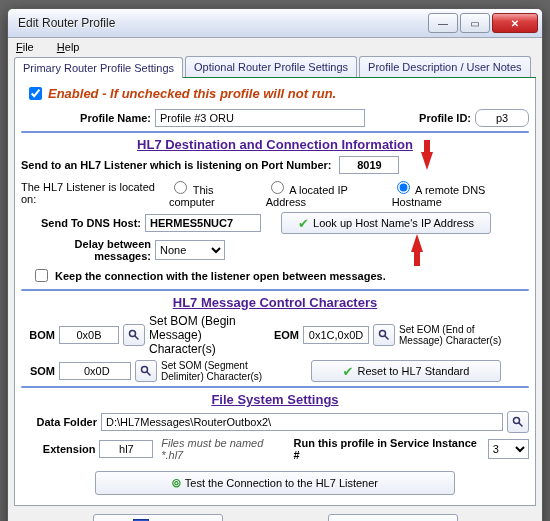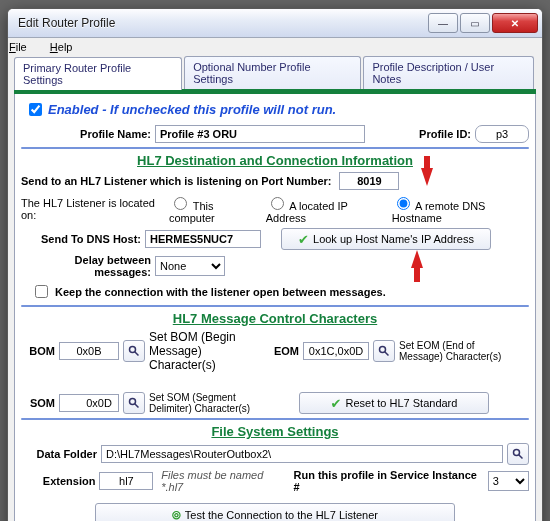--- a/index.html
+++ b/index.html
@@ -1,36 +1,36 @@
 <!DOCTYPE html>
 <html><head>
 <meta charset="utf-8">
 <style>
   html, body { margin:0; padding:0; font-family:"Segoe UI",Tahoma,sans-serif; font-size:11px; background:#666; }
   .window { width:534px; margin:8px auto; background:#f0f0f0; border:1px solid #5a5a5a; border-radius:6px; overflow:hidden; box-shadow:0 4px 16px rgba(0,0,0,0.5); }
   .titlebar { height:28px; background:linear-gradient(#fdfdff,#e6ecf7 40%,#cfd9ee); display:flex; align-items:center; padding:0 4px 0 10px; border-bottom:1px solid #a0a8b8; }
   .titlebar .title { flex:1; color:#1a1a1a; font-size:12px; text-shadow:0 1px 0 #fff; }
   .win-btn { width:28px; height:18px; margin-left:2px; border:1px solid #8a94a8; border-radius:3px; background:linear-gradient(#fafcff,#dde4f0); display:flex; align-items:center; justify-content:center; font-size:10px; color:#334; }
   .win-close { width:44px; background:linear-gradient(#f5a0a0,#d84040 40%,#c02020); color:#fff; border-color:#902020; font-weight:bold;}
-  .menubar { padding:3px 1px; background:#f0f0f0; font-size:11px; }
+  .menubar { padding:3px 8px; background:#f0f0f0; font-size:11px; }
   .menubar span { margin-right:10px; }
   .menubar u { text-decoration:underline; }
   .client { padding:0 6px 8px; }
-  .tabs { display:flex; border-bottom:5px solid #15803d; }
+  .tabs { display:flex; border-bottom:1px solid #15803d; }
   .tab { padding:4px 8px 3px; border:1px solid #9aa2b8; border-bottom:none; margin-right:2px; background:linear-gradient(#f5f8ff,#e8ecf8); border-radius:3px 3px 0 0; color:#2a2a6a; font-size:11px;}
   .tab.active { background:#fff; position:relative; top:1px; padding-bottom:4px; }
   .tabpage { border:1px solid #9aa2b8; border-top:none; background:#fff; padding:4px 6px 8px; }
   .enable-row { display:flex; align-items:center; padding:2px 0 4px 4px;}
   .enable-row input[type=checkbox]{ margin-right:6px;}
-  .enable-row .lbl { color:#1d4ed8; font-style:italic; font-size:13px; font-weight:bold;}
+  .enable-row .lbl { color:#c2410c; font-style:italic; font-size:13px; font-weight:bold;}
   .row { display:flex; align-items:center; margin:2px 0;}
   .lblr { text-align:right; padding-right:4px; font-weight:bold; }
   input.text { border:1px solid #9aa2b8; background:#fff; height:18px; padding:0 4px; font-size:11px; box-sizing:border-box;}
   select { border:1px solid #9aa2b8; background:#fff; height:20px; font-size:11px; box-sizing:border-box;}
-  .group-head { text-align:center; color:#15803d; font-weight:bold; text-decoration:underline; font-size:13px; margin:2px 0 4px; }
+  .group-head { text-align:center; color:#4c1d95; font-weight:bold; text-decoration:underline; font-size:13px; margin:2px 0 4px; }
   .hr { height:2px; background:linear-gradient(90deg,#3a66cc,#3a66cc); margin:4px 0; opacity:.7; border-radius:1px;}
   .btn { display:inline-flex; align-items:center; justify-content:center; border:1px solid #9aa2b8; background:linear-gradient(#fdfdff,#e9edf6); border-radius:3px; padding:2px 8px; height:22px; box-sizing:border-box; font-size:11px;}
   .btn.big { height:26px; font-size:12px; padding:0 18px;}
   .icon-sq { width:22px; padding:0;}
   .mag { width:12px; height:12px;}
   .check { color:#3cae3c; font-size:13px; margin-right:4px;}
   .save-ico { width:14px;height:14px; background:#2a55c8; border:1px solid #1a3590; margin-right:6px; position:relative;}
   .save-ico::after{content:"";position:absolute;inset:2px 2px 6px 2px;background:#fff;}
   .cancel-ico { color:#c02020; font-size:14px; margin-right:6px; font-weight:bold;}
   .arrow-down { border-left:6px solid transparent; border-right:6px solid transparent; border-top:18px solid #d82020; position:absolute;}
@@ -54,34 +54,34 @@
   </div>
 
   <div class="menubar">
     <span><u>F</u><span>ile</span></span>
     <span><u>H</u><span>elp</span></span>
   </div>
 
   <div class="client">
     <div class="tabs">
       <div class="tab active">Primary Router Profile Settings</div>
-      <div class="tab">Optional Number Profile Settings</div>
+      <div class="tab">Optional Router Profile Settings</div>
       <div class="tab">Profile Description / User Notes</div>
     </div>
 
     <div class="tabpage rel">
 
       <div class="enable-row">
         <input type="checkbox" checked="" style="">
         <span class="lbl">Enabled - If unchecked this profile will not run.</span>
       </div>
 
       <div class="row">
         <div class="lblr" style="width:130px">Profile Name:</div>
-        <input class="text" style="width: 210px; font-weight: bold;" value="Profile #3 ORU">
+        <input class="text" style="width: 210px;" value="Profile #3 ORU">
         <div style="flex:1"></div>
         <div class="lblr" style="width:70px">Profile ID:</div>
         <input class="text" style="width: 54px; text-align: center; border-radius: 7px;" value="p3">
       </div>
 
       <div class="hr"></div>
       <div class="group-head">HL7 Destination and Connection Information</div>
 
       <div class="row rel">
         <div style="font-weight:bold">Send to an HL7 Listener which is listening on Port Number:</div>
@@ -143,23 +143,23 @@
         <div class="btn icon-sq">
             <svg class="mag" viewBox="0 0 16 16">
               <circle cx="6" cy="6" r="4" fill="none" stroke="#336" stroke-width="2"></circle>
               <line x1="9" y1="9" x2="14" y2="14" stroke="#336" stroke-width="2"></line>
             </svg>
           </div>
         <div style="width:4px"></div>
         <span style="width:110px;font-size:10px">Set EOM (End of Message) Character(s)</span>
       </div>
 
-      <div class="row" style="margin-top:20px">
+      <div class="row" style="margin-top:4px">
         <div class="lblr" style="width:34px">SOM</div>
-        <input class="text" style="width: 60px; text-align: center; padding-left: 24px;" value="0x0D">
+        <input class="text" style="width: 72px;  padding-left: 24px;" value="0x0D">
         <div style="width:4px"></div>
         <div class="btn icon-sq">
             <svg class="mag" viewBox="0 0 16 16">
               <circle cx="6" cy="6" r="4" fill="none" stroke="#336" stroke-width="2"></circle>
               <line x1="9" y1="9" x2="14" y2="14" stroke="#336" stroke-width="2"></line>
             </svg>
           </div>
         <div style="width:4px"></div>
         <span style="width:120px;font-size:10px">Set SOM (Segment Delimiter) Character(s)</span>
         <div style="width:30px"></div>

